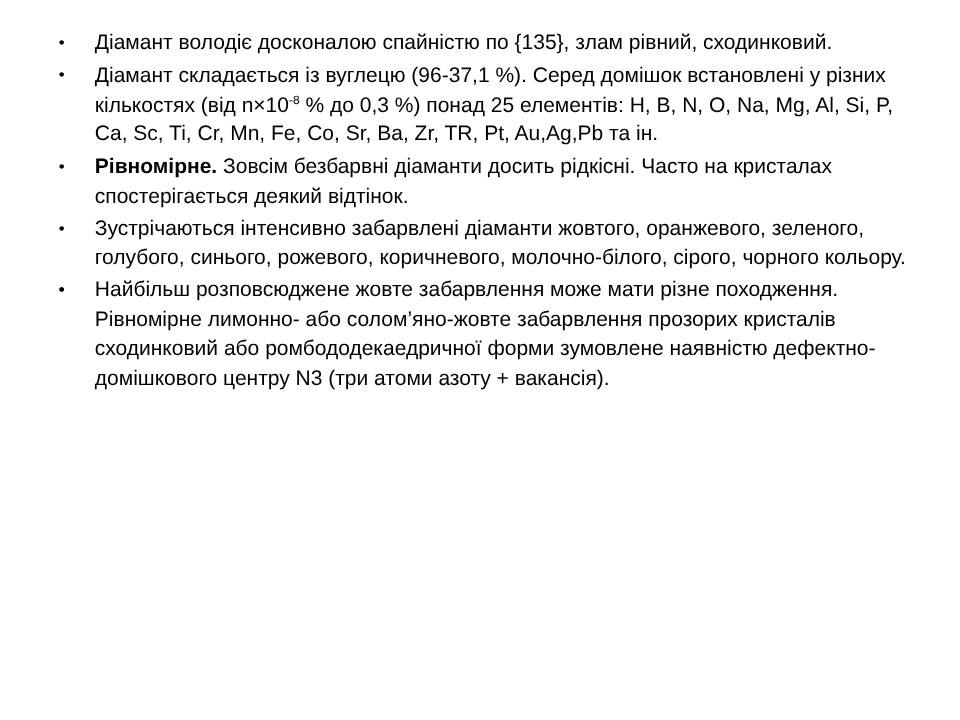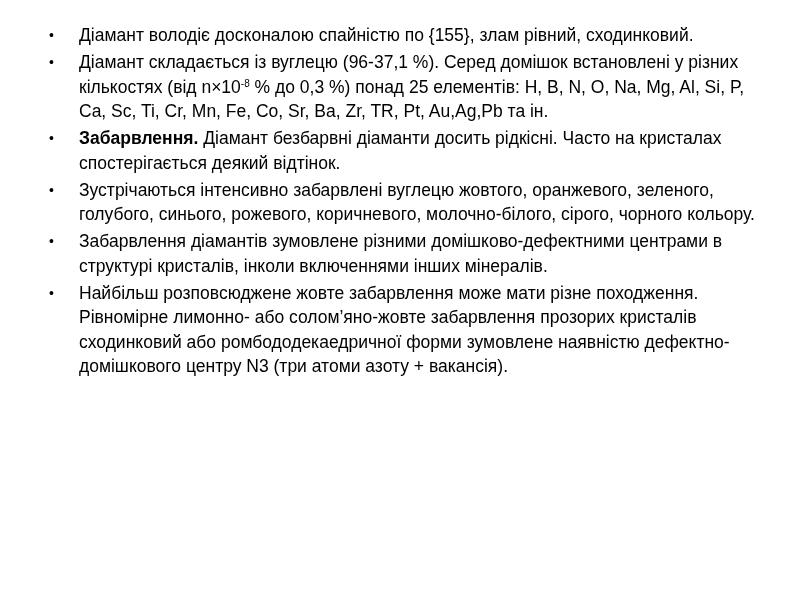--- a/index.html
+++ b/index.html
@@ -56,41 +56,40 @@
     }
   </style>
 </head>
 <body>
 
 <div class="slide">
   <ul class="bullets">
 
     <li class="bullet-item">
       <span class="bullet-dot">•</span>
-      <span>Діамант володіє досконалою спайністю по {155}, злам рівний, сходинковий.</span>
+      <span>Діамант володіє досконалою спайністю по {135}, злам рівний, сходинковий.</span>
     </li>
 
     <li class="bullet-item">
       <span class="bullet-dot">•</span>
       <span>Діамант складається із вуглецю (96-37,1 %). Серед домішок встановлені у різних кількостях (від n×10</span><sup>-8</sup><span> % до 0,3 %) понад 25 елементів: H, B, N, O, Na, Mg, Al, Si, P, Ca, Sc, Ti, Cr, Mn, Fe, Co, Sr, Ba, Zr, TR, Pt, Au,Ag,Pb та ін.</span>
     </li>
 
     <li class="bullet-item">
       <span class="bullet-dot">•</span>
-      <span class="bold">Забарвлення.</span><span> Діамант безбарвні діаманти досить рідкісні. Часто на кристалах спостерігається деякий відтінок.</span>
+      <span class="bold">Рівномірне.</span><span> Зовсім безбарвні діаманти досить рідкісні. Часто на кристалах спостерігається деякий відтінок.</span>
     </li>
 
     <li class="bullet-item">
       <span class="bullet-dot">•</span>
-      <span>Зустрічаються інтенсивно забарвлені вуглецю жовтого, оранжевого, зеленого, голубого, синього, рожевого, коричневого, молочно-білого, сірого, чорного кольору.</span>
+      <span>Зустрічаються інтенсивно забарвлені діаманти жовтого, оранжевого, зеленого, голубого, синього, рожевого, коричневого, молочно-білого, сірого, чорного кольору.</span>
     </li>
 
     <li class="bullet-item">
       <span class="bullet-dot">•</span>
-      <span>Забарвлення діамантів зумовлене різними домішково-дефектними центрами в структурі кристалів, інколи включеннями інших мінералів.</span>
     </li>
 
     <li class="bullet-item">
       <span class="bullet-dot">•</span>
       <span>Найбільш розповсюджене жовте забарвлення може мати різне походження. Рівномірне лимонно- або солом’яно-жовте забарвлення прозорих кристалів сходинковий або ромбододекаедричної форми зумовлене наявністю дефектно-домішкового центру N3 (три атоми азоту + вакансія).</span>
     </li>
 
   </ul>
 </div>
 

